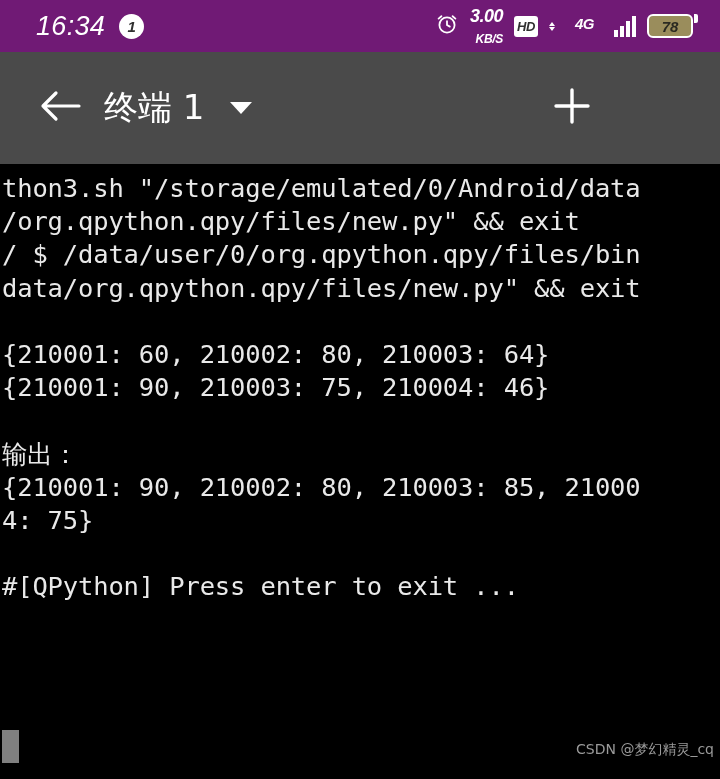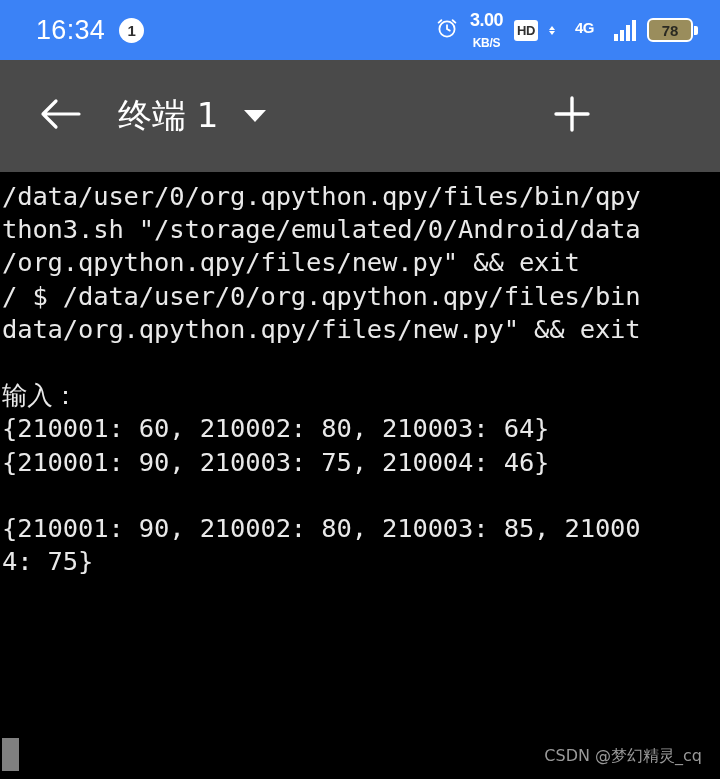--- a/index.html
+++ b/index.html
@@ -12,26 +12,27 @@
   }
 
   body {
     font-family: "Liberation Sans", "DejaVu Sans", sans-serif;
   }
 
   
   .status-bar {
     position: relative;
     width: 720px;
-    height: 60px;
-    background: #3b82f6;
+    height: 52px;
+    background: #701a75;
     display: flex;
     align-items: center;
     justify-content: space-between;
     padding: 0 22px 0 36px;
+    font-style: italic;
   }
   .status-left {
     display: flex;
     align-items: center;
     gap: 14px;
   }
   .status-time {
     color: #ffffff;
     font-size: 27px;
     font-family: "Liberation Sans", sans-serif;
@@ -52,21 +53,21 @@
   }
   .status-right {
     display: flex;
     align-items: center;
     gap: 11px;
   }
   .alarm-icon { display:block; }
   .netspeed {
     display: flex;
     flex-direction: column;
-    align-items: center;
+    align-items: flex-end;
     color: #ffffff;
     line-height: 1;
   }
   .netspeed .sp-val { font-size: 18px; font-weight: bold; letter-spacing: -0.5px;}
   .netspeed .sp-unit { font-size: 12px; font-weight: bold; margin-top: 8px; letter-spacing: -0.3px;}
   .hd-badge {
     background: #ffffff;
     color: #303030;
     font-size: 13px;
     font-weight: bold;
@@ -90,21 +91,21 @@
   .tri-up { width:0;height:0;border-left:3px solid transparent;border-right:3px solid transparent;border-bottom:4px solid #fff; }
   .tri-down { width:0;height:0;border-left:3px solid transparent;border-right:3px solid transparent;border-top:4px solid #fff; }
   .g-label { color:#fff; font-size:15px; font-weight:bold; align-self:flex-start; margin-top:-1px; letter-spacing:-0.5px;}
   .bars { display:flex; align-items:flex-end; gap:2px; }
   .bars i { display:block; width:4px; background:#fff; }
   .bars i:nth-child(1){height:7px;}
   .bars i:nth-child(2){height:11px;}
   .bars i:nth-child(3){height:16px;}
   .bars i:nth-child(4){height:21px;}
   .battery {
-    display:flex; align-items:center;
+    display:flex; align-items:flex-start;
   }
   .battery-body {
     width: 46px; height: 24px;
     border: 2px solid #ffffff;
     border-radius: 6px;
     background: #9a8d5c;
     display:flex; align-items:center; justify-content:center;
     color:#2a2a22; font-size:15px; font-weight:bold; line-height:1;
   }
   .battery-cap {
@@ -122,21 +123,21 @@
     align-items: center;
     padding: 0 26px 0 34px;
   }
   .back-btn {
     width: 52px; height: 52px;
     display:flex; align-items:center; justify-content:center;
   }
   .app-title {
     color: #ffffff;
     font-size: 34px;
-    margin-left: 32px;
+    margin-left: 18px;
     white-space: nowrap;
     font-family: "DejaVu Sans", "Liberation Sans", sans-serif;
   }
   .title-caret {
     margin-left: 26px;
     width: 0; height: 0;
     border-left: 11px solid transparent;
     border-right: 11px solid transparent;
     border-top: 12px solid #ffffff;
   }
@@ -170,24 +171,24 @@
   .cursor-block {
     position: absolute;
     left: 2px;
     top: 566px;
     width: 17px;
     height: 33px;
     background: #808080;
   }
   .watermark {
     position: absolute;
-    right: 18px;
+    right: 6px;
     bottom: 12px;
     color: #9a9a9a;
-    font-size: 16px;
+    font-size: 14px;
     font-family: "DejaVu Sans", "Liberation Sans", sans-serif;
     white-space: nowrap;
   }
 </style>
 </head>
 <body>
 
 <div class="status-bar">
   <div class="status-left">
     <span class="status-time">16:34</span>
@@ -256,31 +257,31 @@
 
   <div class="more-btn">
     <span>
       <span class="dot"></span><span class="dot"></span><span class="dot"></span>
     </span>
   </div>
 </div>
 
 <div class="terminal">
   <div>
-    <div class="term-line">/data/user/0/org.qpython.qpy/files/bin/qpy</div>
     <div class="term-line">thon3.sh "/storage/emulated/0/Android/data</div>
     <div class="term-line">/org.qpython.qpy/files/new.py" &amp;&amp; exit</div>
     <div class="term-line">/ $ /data/user/0/org.qpython.qpy/files/bin</div>
     <div class="term-line">data/org.qpython.qpy/files/new.py" &amp;&amp; exit</div>
     <div class="term-line blank">&nbsp;</div>
-    <div class="term-line">输入：</div>
     <div class="term-line">{210001: 60, 210002: 80, 210003: 64}</div>
     <div class="term-line">{210001: 90, 210003: 75, 210004: 46}</div>
     <div class="term-line blank">&nbsp;</div>
+    <div class="term-line">输出：</div>
     <div class="term-line">{210001: 90, 210002: 80, 210003: 85, 21000</div>
     <div class="term-line">4: 75}</div>
     <div class="term-line blank">&nbsp;</div>
+    <div class="term-line">#[QPython] Press enter to exit ...</div>
   </div>
 
   <div class="cursor-block"></div>
 
   <div class="watermark">CSDN @梦幻精灵_cq</div>
 </div>
 
 </body></html>

